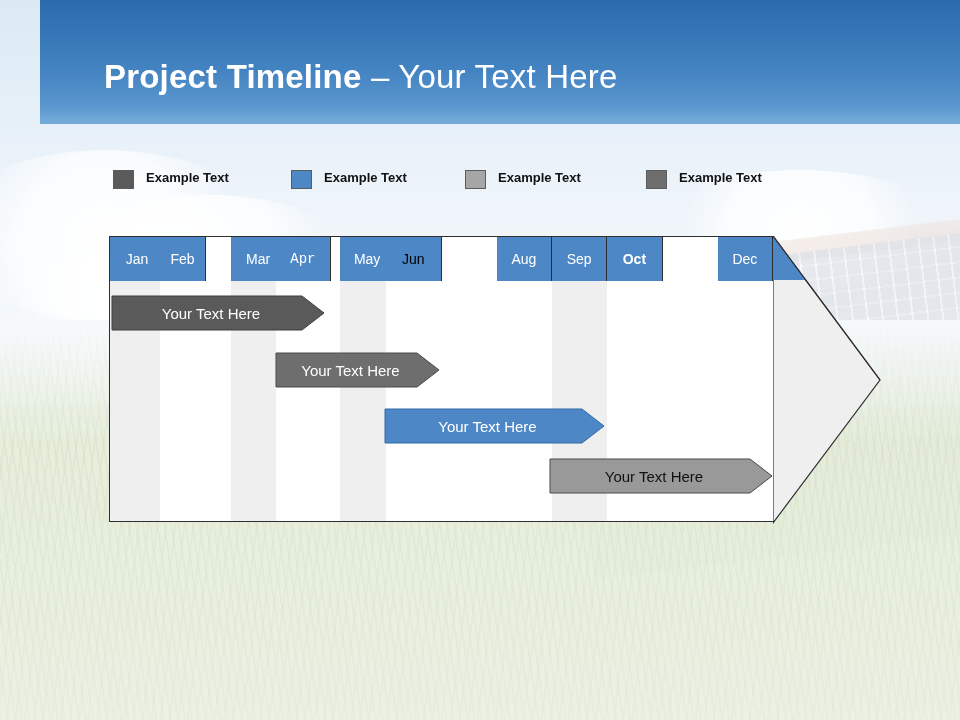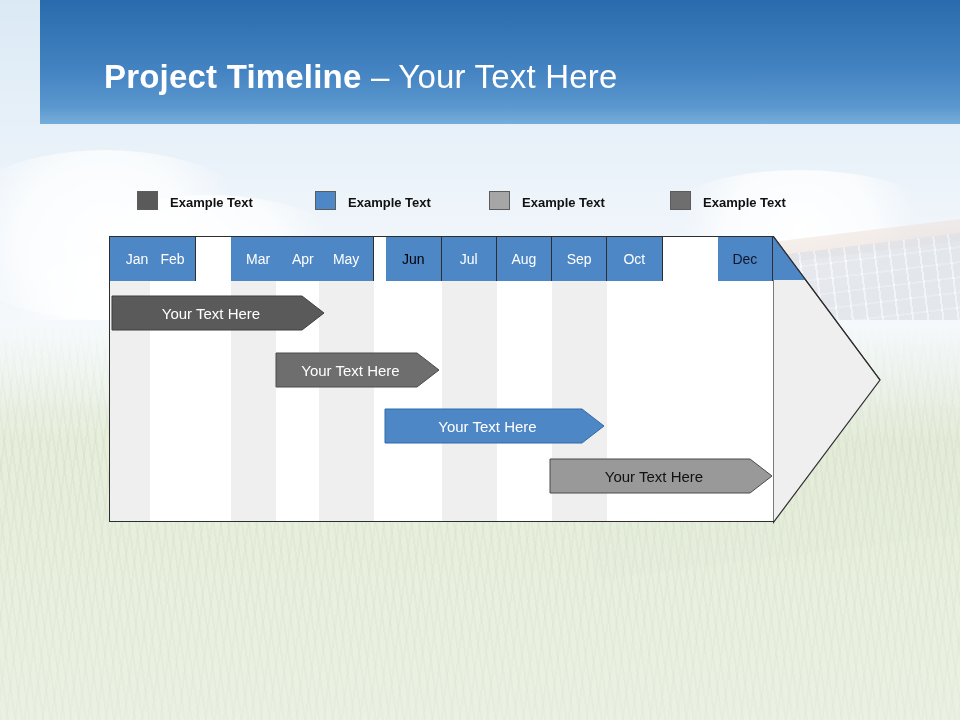--- a/index.html
+++ b/index.html
@@ -157,26 +157,25 @@
   
   .legend {
     position: absolute;
     left: 113px;
     top: 170px;
     width: 720px;
     height: 24px;
   }
   .legend-item {
     position: absolute;
-    top: 16px;
+    top: 0;
     display: flex;
-    align-items: flex-end;
+    align-items: flex-start;
     height: 24px;
     white-space: nowrap;
-    margin-left: 24px;
   }
   .legend-swatch {
     width: 21px;
     height: 19px;
     border: 1px solid #5c5c5c;
     box-sizing: border-box;
     flex: 0 0 auto;
   }
   .legend-label {
     margin-left: 12px;
@@ -299,49 +298,46 @@
       <div class="legend-item" style="left: 533px;">
         <div class="legend-swatch" style="background: rgb(110, 110, 110);"></div>
         <div class="legend-label">Example Text</div>
       </div>
     </div>
 
   <div class="chart" id="chart-root">
       <div class="col shaded" style="left: 0px; width: 55.25px;">
         <div class="col-head" style="background: rgb(77, 135, 198); color: rgb(255, 255, 255);">Jan</div>
       </div>
-      <div class="col plain" style="left: 40px; width: 46px;">
+      <div class="col plain" style="left: 50px; width: 46px;">
         <div class="col-head" style="background: rgb(77, 135, 198); color: rgb(255, 255, 255);">Feb</div>
       </div>
       <div class="col shaded" style="left: 121px; width: 55.25px;">
         <div class="col-head" style="background: rgb(77, 135, 198); color: rgb(255, 255, 255);">Mar</div>
       </div>
       <div class="col plain" style="left: 165.75px; width: 55.25px;">
-        <div class="col-head" style="background: rgb(77, 135, 198); color: rgb(255, 255, 255);">Apr</div>
-      </div>
-      <div class="col shaded" style="left: 209px; width: 55.25px; text-align: center;">
+        <div class="col-head" style="background: rgb(77, 135, 198); color: rgb(255, 255, 255); font-family: Liberation Mono, monospace;">Apr</div>
+      </div>
+      <div class="col shaded" style="left: 230px; width: 55.25px; text-align: center;">
         <div class="col-head" style="background: rgb(77, 135, 198); color: rgb(255, 255, 255);">May</div>
       </div>
       <div class="col plain" style="left: 276.25px; width: 55.25px;">
         <div class="col-head" style="background: rgb(77, 135, 198); color: #000000;">Jun</div>
       </div>
-      <div class="col shaded" style="left: 331.5px; width: 55.25px;">
-        <div class="col-head" style="background: rgb(77, 135, 198); color: rgb(255, 255, 255);">Jul</div>
-      </div>
       <div class="col plain" style="left: 386.75px; width: 55.25px;">
         <div class="col-head" style="background: rgb(77, 135, 198); color: rgb(255, 255, 255);">Aug</div>
       </div>
       <div class="col shaded" style="left: 442px; width: 55.25px;">
         <div class="col-head" style="background: rgb(77, 135, 198); color: rgb(255, 255, 255);">Sep</div>
       </div>
       <div class="col plain" style="left: 497.25px; width: 55.25px;">
-        <div class="col-head" style="background: rgb(77, 135, 198); color: rgb(255, 255, 255);">Oct</div>
+        <div class="col-head" style="background: rgb(77, 135, 198); color: rgb(255, 255, 255); font-weight: bold;">Oct</div>
       </div>
       <div class="col plain" style="left: 607.75px; width: 55.25px;">
-        <div class="col-head" style="background: rgb(77, 135, 198); color: #0f172a;">Dec</div>
+        <div class="col-head" style="background: rgb(77, 135, 198); color: #ffffff;">Dec</div>
       </div>
       <div class="bar" style="left: 2px; top: 59px; width: 212px;">
         <svg viewBox="0 0 212 34" preserveAspectRatio="none">
           <polygon points="0,0 190,0 212,17 190,34 0,34" fill="#5a5a5a" stroke="#3f3f3f" stroke-width="1"></polygon>
         </svg>
         <div class="bar-label light" style="color: rgb(255, 255, 255);">Your  Text Here</div>
       </div>
       <div class="bar" style="left: 166px; top: 116px; width: 163px;">
         <svg viewBox="0 0 163 34" preserveAspectRatio="none">
           <polygon points="0,0 141,0 163,17 141,34 0,34" fill="#6e6e6e" stroke="#4a4a4a" stroke-width="1"></polygon>

